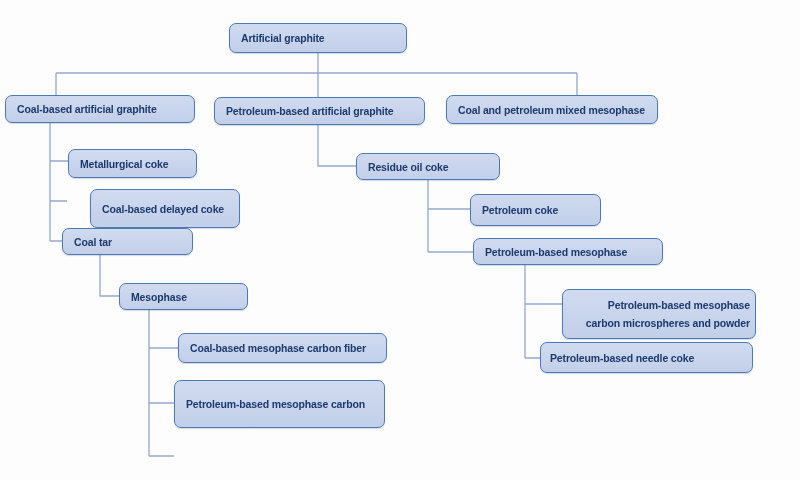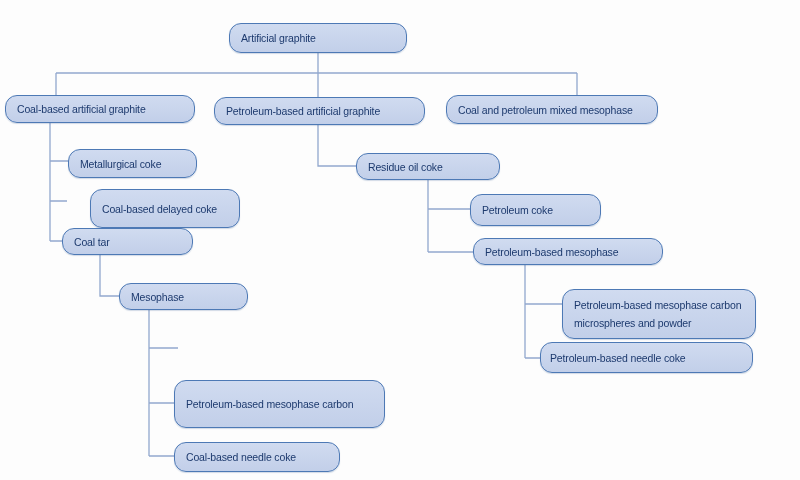--- a/index.html
+++ b/index.html
@@ -17,27 +17,28 @@
     stroke-width:1.3;
   }
   .node{
     position:absolute;
     box-sizing:border-box;
     display:flex;
     align-items:center;
     padding:0 5px 0 11px;
     background:linear-gradient(180deg,var(--node-fill-top,#d0dbf0),var(--node-fill-bottom,#c2cfe9));
     border:1.6px solid var(--node-border,#4d79b5);
-    border-radius:12px;
+    border-radius:7px;
     font-size:10.5px;
-    font-weight:normal;
+    font-weight:bold;
     letter-spacing:-0.15px;
     color:var(--node-text,#1d3a6e);
     white-space:nowrap;
     box-shadow:0 1px 1px rgba(80,110,160,0.25);
+    text-align:right;
   }
   .node.wrap{white-space:normal;line-height:1.75;}
 </style>
 </head>
 <body>
 
 <div id="canvas">
 
   <svg id="connectors" viewBox="0 0 800 480" aria-hidden="true">
     <path d="M318,53 V97 M56,73 H577 M56,73 V95 M577,73 V95"></path>
@@ -58,24 +59,24 @@
   <div class="node" style="left:446px;top:95px;width:212px;height:29px;">Coal and petroleum mixed mesophase</div>
 
   <div class="node" style="left:68px;top:149px;width:129px;height:29px;">Metallurgical coke</div>
 
   <div class="node" style="left:67px;top:189px;width:150px;height:39px;margin-left:23px;">Coal-based delayed coke</div>
 
   <div class="node" style="left:62px;top:228px;width:131px;height:27px;">Coal tar</div>
 
   <div class="node" style="left:119px;top:283px;width:129px;height:27px;">Mesophase</div>
 
+  <div class="node" style="left:178px;top:333px;width:209px;height:30px;">Coal-based mesophase carbon fiber</div>
 
   <div class="node wrap" style="left:174px;top:380px;width:211px;height:48px;">Petroleum-based mesophase carbon</div>
 
-  <div class="node" style="left:174px;top:442px;width:166px;height:30px;">Coal-based needle coke</div>
 
   <div class="node" style="left:356px;top:153px;width:144px;height:27px;">Residue oil coke</div>
 
   <div class="node" style="left:470px;top:194px;width:131px;height:32px;">Petroleum coke</div>
 
   <div class="node" style="left:473px;top:238px;width:190px;height:27px;">Petroleum-based mesophase</div>
 
   <div class="node wrap" style="left:562px;top:289px;width:194px;height:50px;">Petroleum-based mesophase carbon microspheres and powder</div>
 
   <div class="node" style="left:540px;top:342px;width:213px;height:31px;padding-left:9px;">Petroleum-based needle coke</div>

